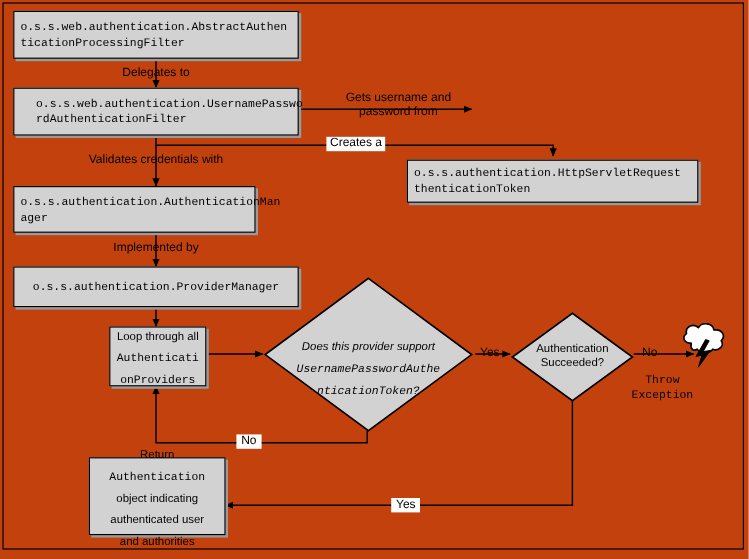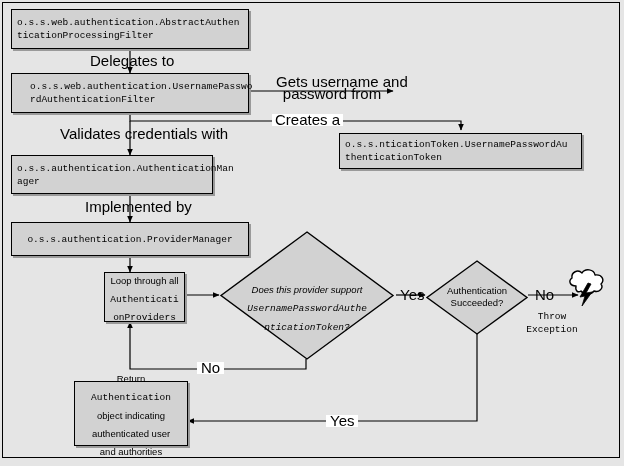--- a/index.html
+++ b/index.html
@@ -1,36 +1,36 @@
 <!DOCTYPE html>
 <html><head>
 <meta charset="utf-8">
 <style>
   html,body{margin:0;padding:0;background:#ffffff;}
   body{font-family:"Liberation Sans",sans-serif;}
-  #page{position:relative;width:624px;height:466px;background:#e5e5e5;overflow:hidden;}
+  #page{position:relative;width:624px;height:466px;background:#c2410c;overflow:hidden;}
   #frame{position:absolute;left:2px;top:2px;width:618px;height:456px;border:1px solid #000;box-sizing:border-box;}
   .box{
     position:absolute;
     background:#d2d2d2;
     border:1px solid #000;
     box-sizing:border-box;
     box-shadow:2px 2px 0 0 #9a9a9a;
     display:flex;align-items:center;justify-content:flex-start;
     color:#000;
   }
   .box .txt{display:block;width:100%;}
   .mono{font-family:"Liberation Mono","DejaVu Sans Mono",monospace;font-size:9.5px;line-height:13px;letter-spacing:0px;}
   .ctr{text-align:center;}
   .lft{text-align:left;}
   .pad{padding:0 5px;}
   .label{
     position:absolute;
     font-family:"Liberation Sans",sans-serif;
-    font-size:15px;line-height:12px;color:#000;
+    font-size:10px;line-height:12px;color:#000;
     white-space:nowrap;
   }
   .label.c{text-align:center;}
   svg.wires{position:absolute;left:0;top:0;width:624px;height:466px;pointer-events:none;}
   .diamond-label{
     position:absolute;text-align:center;color:#000;
   }
   .cap-mono{font-family:"Liberation Mono","DejaVu Sans Mono",monospace;font-size:9.5px;line-height:12.5px;}
   .cap-sans{font-family:"Liberation Sans",sans-serif;font-size:9.5px;line-height:12px;}
 </style>
@@ -82,36 +82,36 @@
   <div class="box" style="left:11px;top:73px;width:238px;height:40px;padding-left:13px;">
     <span class="txt mono lft pad"><span>o.s.s.web.authentication.UsernamePasswo</span><br><span>rdAuthenticationFilter</span></span>
   </div>
 
   <div class="label c" style="left:276px;top:76px;width:112px;"><span>Gets username and</span><br><span>password from</span></div>
 
 
   <div class="label" style="left:272px;top:114px;background:#fff;padding:0 3px;">Creates a</div>
 
   <div class="box" style="left:339px;top:133px;width:243px;height:36px;">
-    <span class="txt mono lft pad"><span>o.s.s.nticationToken.UsernamePasswordAu</span><br><span>thenticationToken</span></span>
+    <span class="txt mono lft pad"><span>o.s.s.authentication.HttpServletRequest</span><br><span>thenticationToken</span></span>
   </div>
 
   <div class="label c" style="left:60px;top:128px;width:140px;">Validates credentials with</div>
 
   <div class="box" style="left:11px;top:155px;width:202px;height:39px;">
     <span class="txt mono lft pad"><span>o.s.s.authentication.AuthenticationMan</span><br><span>ager</span></span>
   </div>
 
   <div class="label c" style="left:85px;top:201px;width:90px;">Implemented by</div>
 
   <div class="box" style="left:11px;top:222px;width:238px;height:34px;">
     <span class="txt mono ctr pad">o.s.s.authentication.ProviderManager</span>
   </div>
 
-  <div class="box" style="left:104px;top:272px;width:81px;height:50px;">
+  <div class="box" style="left:91px;top:272px;width:81px;height:50px;">
     <span class="txt ctr" style="padding:0 2px;"><span class="cap-sans">Loop through all</span><br><span class="cap-mono">Authenticati</span><br><span class="cap-mono">onProviders</span></span>
   </div>
 
   <svg style="position:absolute;left:219px;top:230px;width:176px;height:131px;" viewBox="0 0 176 131">
     <polygon points="88,2 174,65.5 88,129 2,65.5" fill="#d2d2d2" stroke="#000" stroke-width="1.4"></polygon>
   </svg>
   <div class="diamond-label" style="left:222px;top:279px;width:170px;font-style:italic;">
     <span class="cap-sans">Does this provider support</span><br>
     <span class="cap-mono">UsernamePasswordAuthe</span><br>
     <span class="cap-mono">nticationToken?</span>

